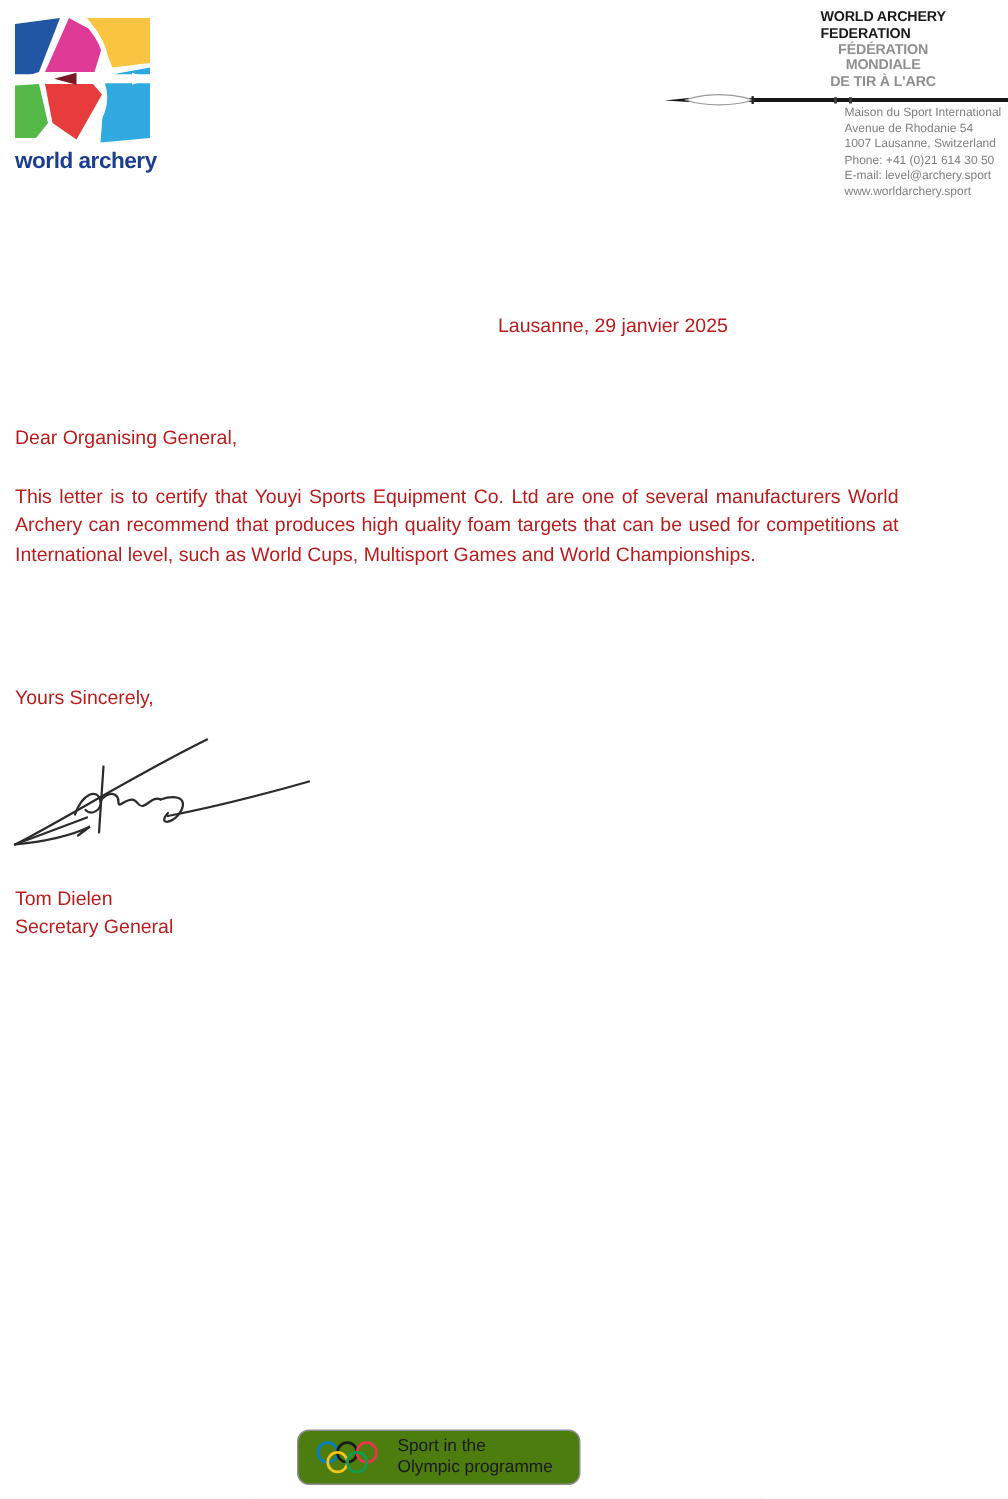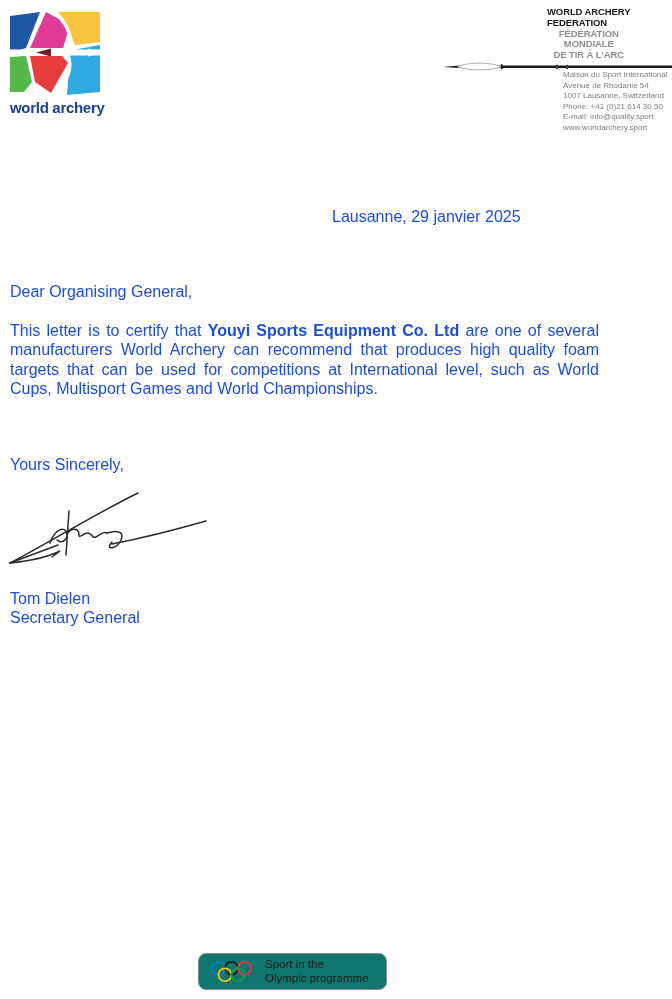--- a/index.html
+++ b/index.html
@@ -20,36 +20,36 @@
     color:#1b3e93;white-space:nowrap;
   }
   .fed-title{position:absolute;left:547px;top:7px;line-height:10.8px;}
   .fed-title div{font-size:9.5px;font-weight:700;letter-spacing:-0.1px;white-space:nowrap;}
   .fed-title .t-black{color:#1a1a1a;}
   .fed-title .t-gray{color:#8f8f8f;text-align:center;}
   .arrow-art{position:absolute;left:443px;top:61px;width:229px;height:12px;}
   .addr{position:absolute;left:547px;top:70px;line-height:10.5px;margin-left:16px;}
   .addr div{font-size:8px;color:#7f7f7f;white-space:nowrap;}
   
-  .txt{color:#1d4ed8;font-size:16px;line-height:19.3px;}
+  .txt{color:#b91c1c;font-size:13px;line-height:19.3px;}
   .dateline{position:absolute;left:332px;top:207px;}
   .salutation{position:absolute;left:10px;top:282px;}
   .para{position:absolute;left:10px;top:321px;width:589px;text-align:justify;}
-  .para b{font-weight:700;}
+  .para b{font-weight:400;}
   .closing{position:absolute;left:10px;top:416px;width:600px;}
   .signoff{position:absolute;left:10px;top:455px;}
   .signature{position:absolute;left:8px;top:487px;width:202px;height:80px;}
   .signer-name{position:absolute;left:10px;top:589px;}
   .signer-title{position:absolute;left:10px;top:608px;}
   
   .olympic-box{
     position:absolute;left:198px;top:953px;width:189px;height:37px;
     border:1.3px solid #8d8d8d;border-radius:8px;
     display:flex;align-items:center;box-sizing:border-box;
-    padding-left:9px;gap:10px;background:#0f766e;
+    padding-left:9px;gap:10px;background:#4d7c0f;
   }
   .olympic-rings{width:47px;height:26px;flex:0 0 auto;}
   .olympic-text{font-size:11.5px;line-height:13.5px;color:#1a1a1a;white-space:nowrap;}
 </style>
 </head>
 <body>
 
 <div class="page">
 
   <div class="logo-block">
@@ -87,21 +87,21 @@
     <rect x="58" y="3.1" width="1.6" height="5.2" fill="#222222"></rect>
     <rect x="113" y="3.8" width="2" height="4.2" fill="#3d3d3d"></rect>
     <rect x="123" y="3.8" width="2" height="4.2" fill="#3d3d3d"></rect>
   </svg>
 
   <div class="addr">
     <div>Maison du Sport International</div>
     <div>Avenue de Rhodanie 54</div>
     <div>1007 Lausanne, Switzerland</div>
     <div>Phone: +41 (0)21 614 30 50</div>
-    <div>E-mail: info@quality.sport</div>
+    <div>E-mail: level@archery.sport</div>
     <div>www.worldarchery.sport</div>
   </div>
 
   <div class="txt dateline">Lausanne, 29 janvier 2025</div>
 
   <div class="txt salutation">Dear Organising General,</div>
 
   <div class="txt para"><span>This letter is to certify that </span><b>Youyi Sports Equipment Co. Ltd</b><span> are one of several manufacturers World Archery can recommend that produces high quality foam targets that can be used for competitions at International level, such as World Cups, Multisport Games and World Championships.</span></div>
 
 

